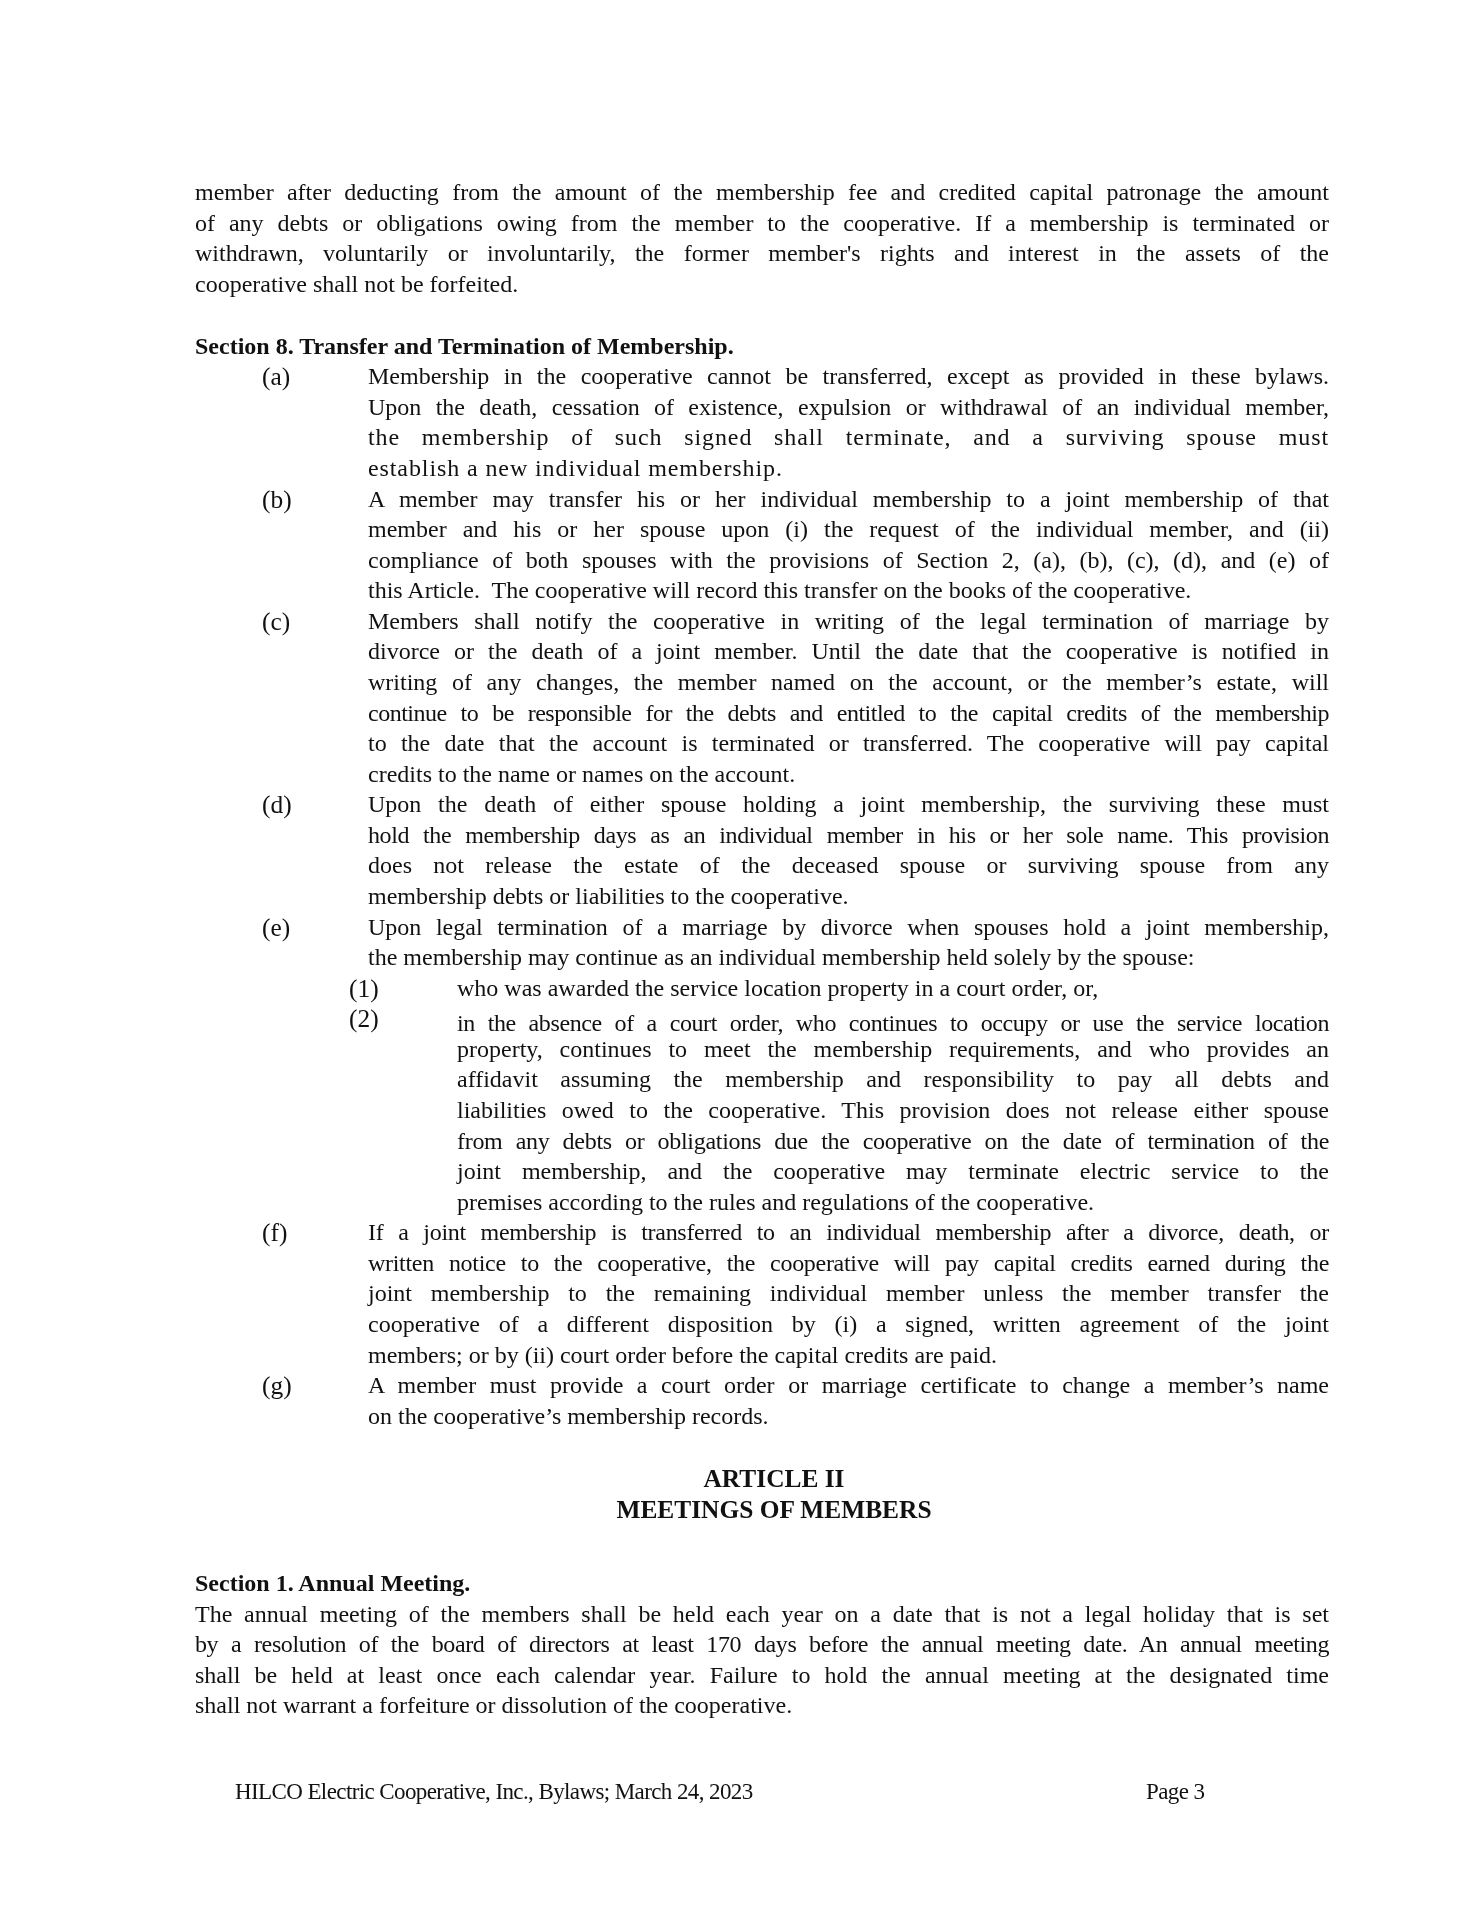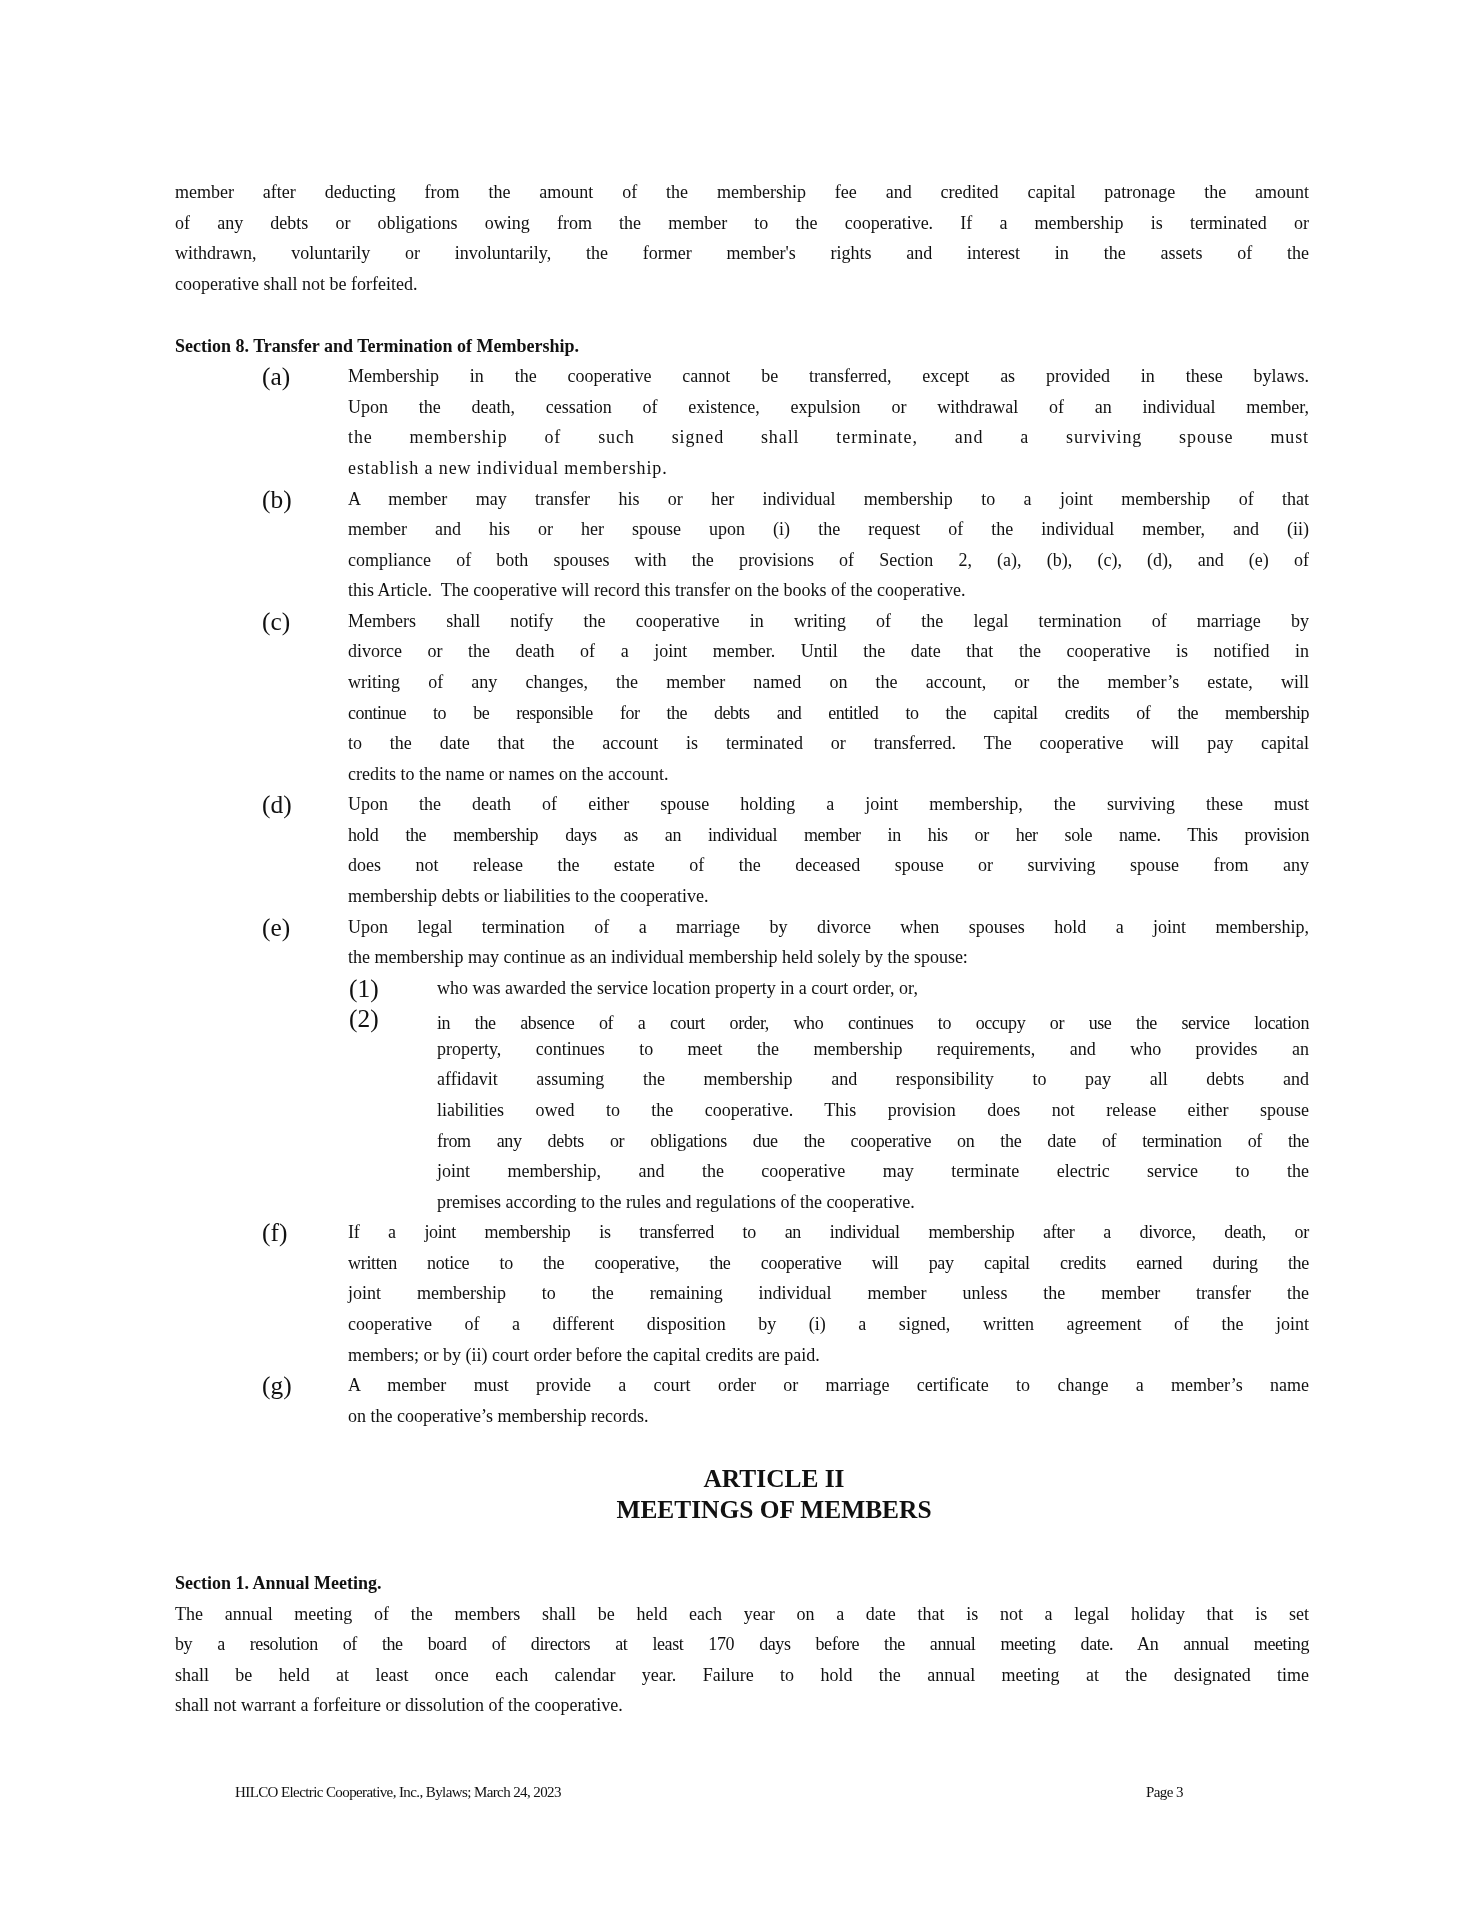--- a/index.html
+++ b/index.html
@@ -1,31 +1,31 @@
 <!DOCTYPE html>
 <html><head>
 <meta charset="utf-8">
 <style>
   html, body { margin:0; padding:0; background:#ffffff; }
   body { width:1484px; height:1920px; position:relative; overflow:hidden;
          font-family:"Liberation Serif", "DejaVu Serif", serif; color:#111; }
-  .ln { position:absolute; font-size:18px; line-height:30px; white-space:nowrap;
-        text-align:justify; text-align-last:justify; }
+  .ln { position:absolute; font-size:24px; line-height:30px; white-space:nowrap;
+        text-align:justify; text-align-last:justify;margin-left:20px; }
   .ln.last { text-align-last:left; }
   .b { font-weight:bold; }
   .full { left:175px; width:1134px; }
   .item { left:348px; width:961px; }
   .sub { left:437px; width:872px; }
   .lbl { position:absolute; font-size:25.4px; line-height:30px; white-space:nowrap; }
   .lbl1 { left:262px; }
   .lbl2 { left:349px; }
   .spaced { letter-spacing:0.9px; }
   .center { position:absolute; left:0; width:1484px; text-align:center; font-weight:bold;
             font-size:25.4px; line-height:30px;margin-left:32px; }
-  .footer { position:absolute; font-size:15px; line-height:20px; letter-spacing:-0.6px; white-space:nowrap; }
+  .footer { position:absolute; font-size:23px; line-height:20px; letter-spacing:-0.6px; white-space:nowrap; }
 </style>
 </head>
 <body>
 
 <div>
   <div class="ln full" style="top: 177px; white-space: normal; height: 30px; overflow: visible;">member after deducting from the amount of the membership fee and credited capital patronage the amount</div>
   <div class="ln full" style="top: 208px; white-space: normal; height: 30px; overflow: visible;">of any debts or obligations owing from the member to the cooperative. If a membership is terminated or</div>
   <div class="ln full" style="top: 238px; white-space: normal; height: 30px; overflow: visible;">withdrawn, voluntarily or involuntarily, the former member's rights and interest in the assets of the</div>
   <div class="ln full last" style="top:269px">cooperative shall not be forfeited.</div>
 </div>

